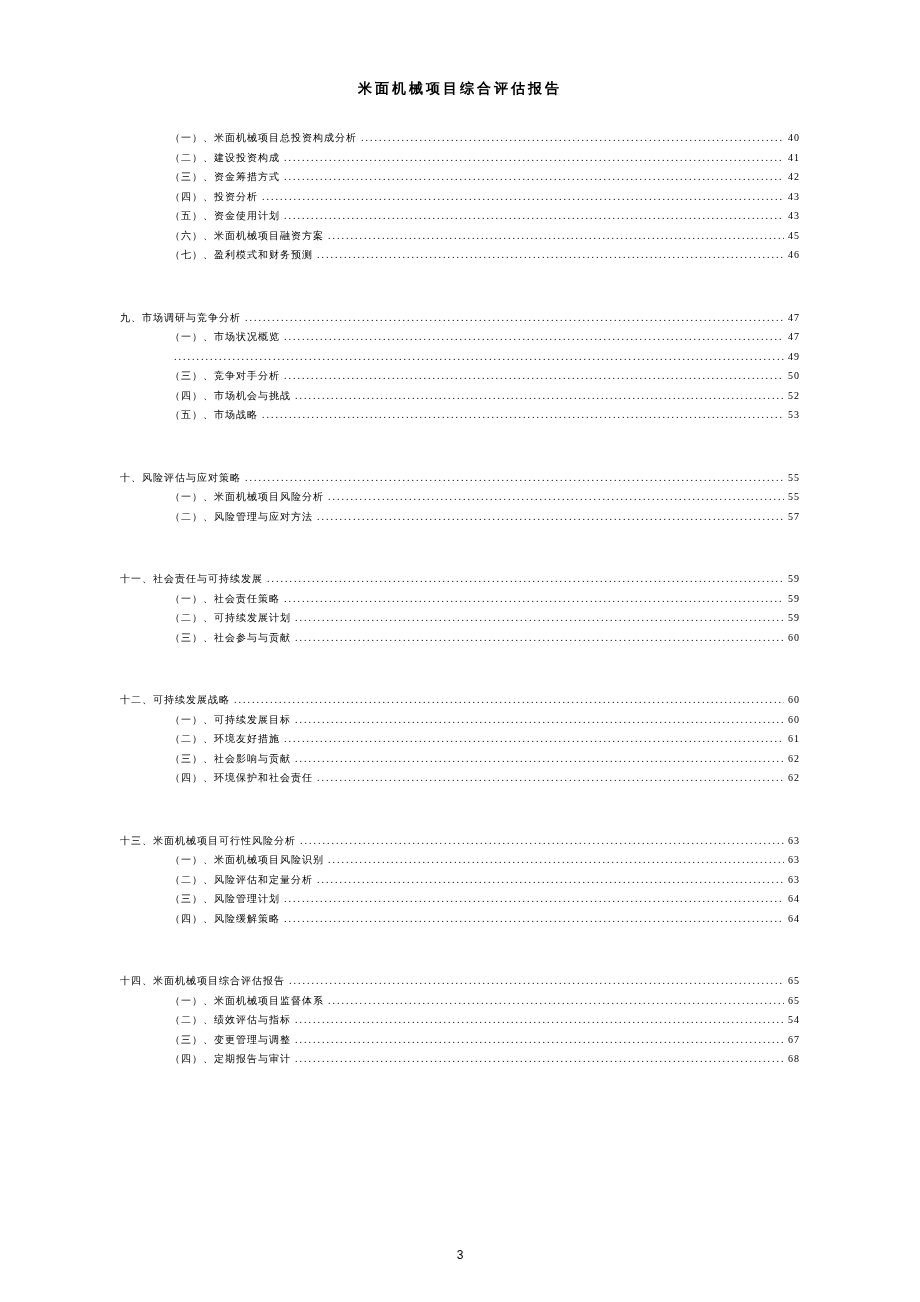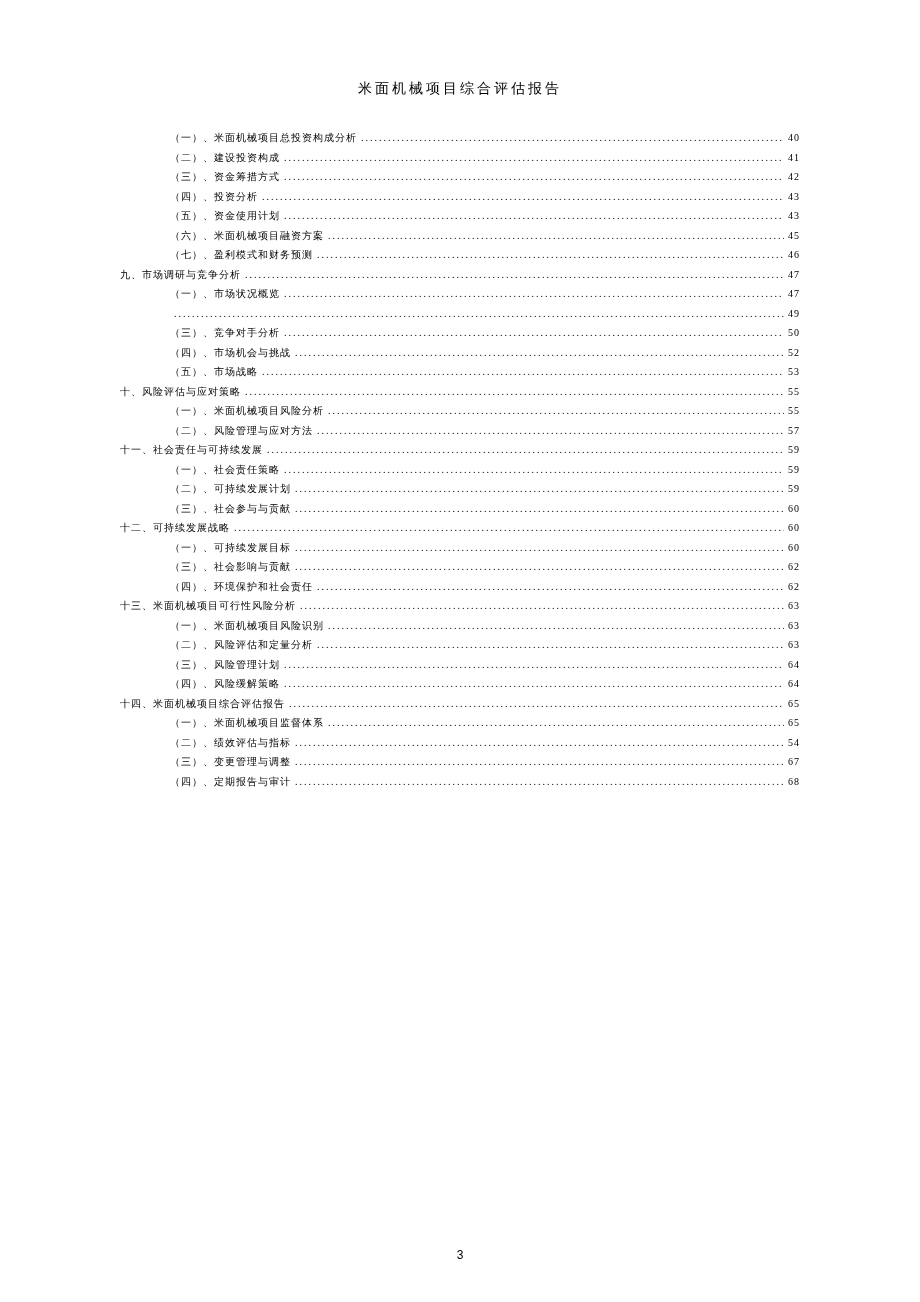--- a/index.html
+++ b/index.html
@@ -11,31 +11,32 @@
       font-size: 14px;
       color: #000;
       position: relative;
       padding: 80px 120px 40px 120px;
     }
     .header-title {
       text-align: center;
       font-size: 14px;
       letter-spacing: 3px;
       margin-bottom: 30px;
+      font-weight: bold;
     }
     .toc { width: 100%; }
     .toc-entry {
       display: flex;
       align-items: baseline;
       white-space: nowrap;
       line-height: 1.95;
       font-size: 10px;
       letter-spacing: 1px;
     }
-    .toc-entry.level1 { padding-left: 0; }
+    .toc-entry.level1 { padding-left: 0; margin-top: 43px; }
     .toc-entry.level2 { padding-left: 50px; }
     .toc-label { flex: 0 0 auto; }
     .toc-dots {
       flex: 1 1 auto;
       overflow: hidden;
       letter-spacing: 2px;
       margin: 0 4px;
       color: #000;
     }
     .toc-dots::before {
@@ -160,20 +161,25 @@
       <span class="toc-label">十二、可持续发展战略</span>
       <span class="toc-dots"></span>
       <span class="toc-page">60</span>
     </div>
     <div class="toc-entry level2">
       <span class="toc-label">（一）、可持续发展目标</span>
       <span class="toc-dots"></span>
       <span class="toc-page">60</span>
     </div>
     <div class="toc-entry level2">
+      <span class="toc-label">（二）、环境友好措施</span>
+      <span class="toc-dots"></span>
+      <span class="toc-page">61</span>
+    </div>
+    <div class="toc-entry level2">
       <span class="toc-label">（三）、社会影响与贡献</span>
       <span class="toc-dots"></span>
       <span class="toc-page">62</span>
     </div>
     <div class="toc-entry level2">
       <span class="toc-label">（四）、环境保护和社会责任</span>
       <span class="toc-dots"></span>
       <span class="toc-page">62</span>
     </div>
     <div class="toc-entry level1">

